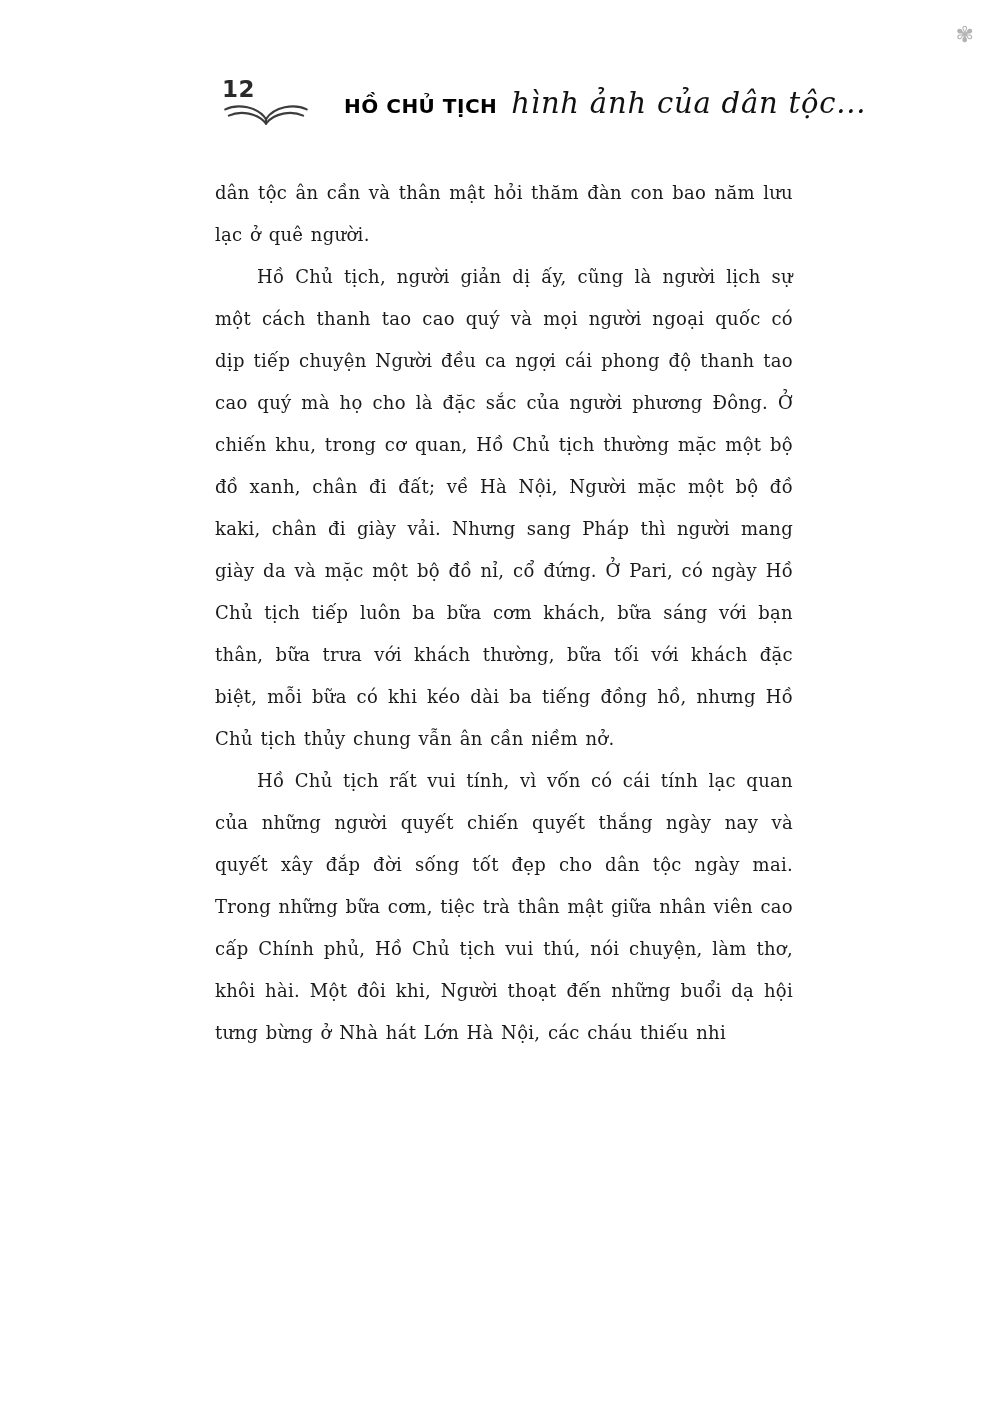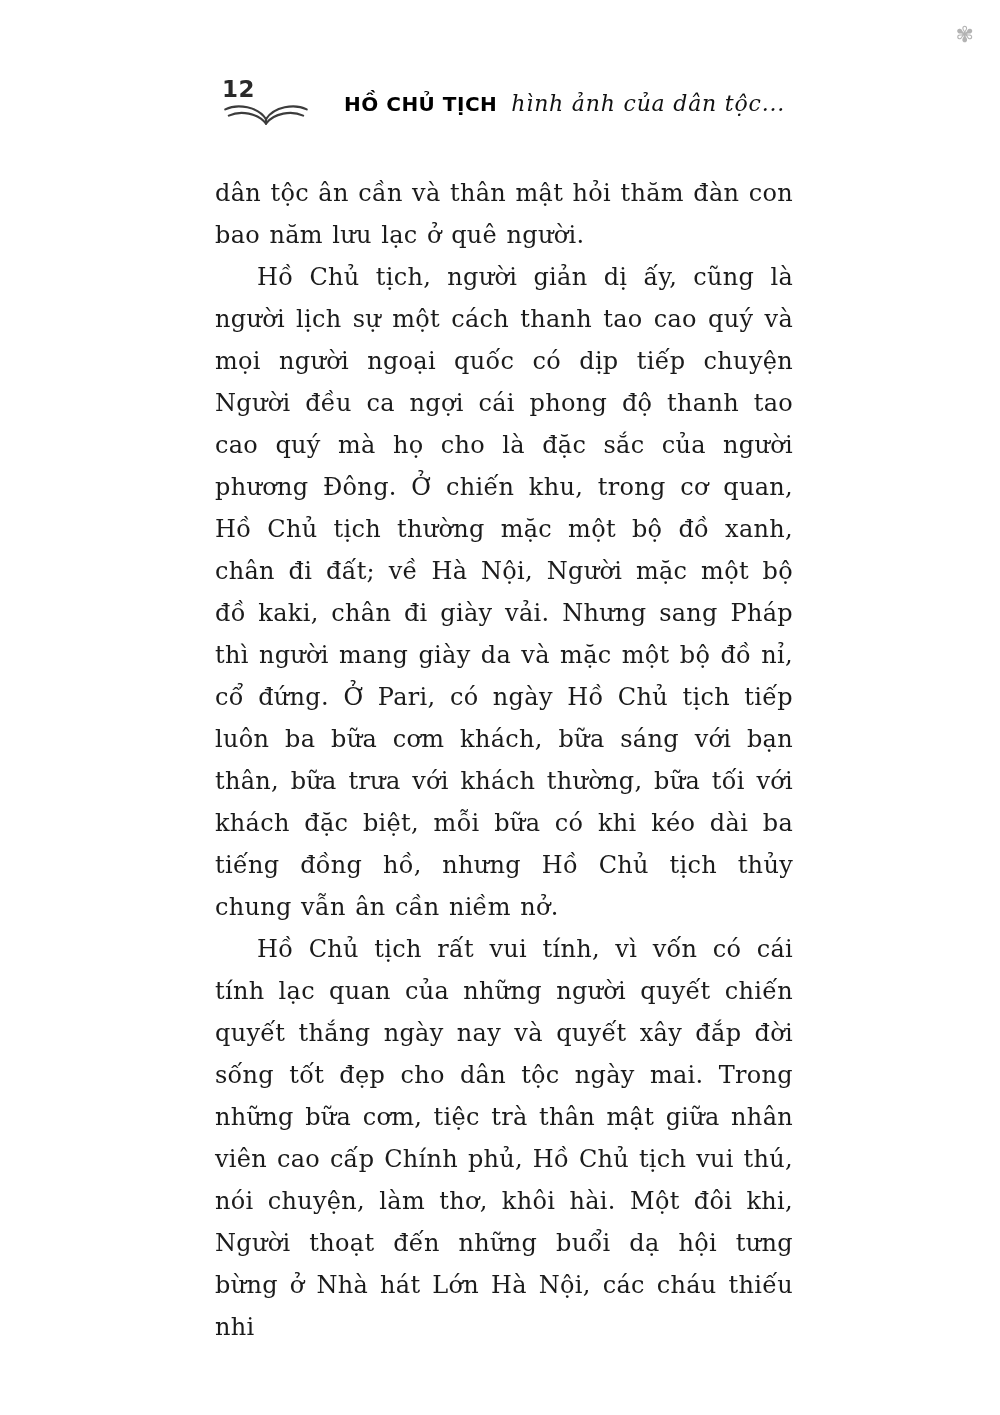--- a/index.html
+++ b/index.html
@@ -67,35 +67,35 @@
   .book-title {
     font-family: "DejaVu Sans", "Liberation Sans", sans-serif;
     font-weight: bold;
     font-size: 20px;
     letter-spacing: 0.5px;
     color: #000000;
   }
   .book-subtitle {
     font-family: "DejaVu Serif", "Liberation Serif", serif;
     font-style: italic;
-    font-size: 22px;
+    font-size: 29px;
     letter-spacing: 0.8px;
     color: #111111;
   }
   .page-body {
     position: absolute;
     top: 172px;
     left: 215px;
     width: 578px;
   }
   .para {
     margin: 0;
     text-align: justify;
     text-indent: 42px;
-    font-size: 24px;
+    font-size: 18px;
     line-height: 42px;
     letter-spacing: 0.3px;
     word-spacing: 1.5px;
     color: #1b1b1b;
   }
   .para.first {
     text-indent: 0;
   }
 </style>
 </head>

